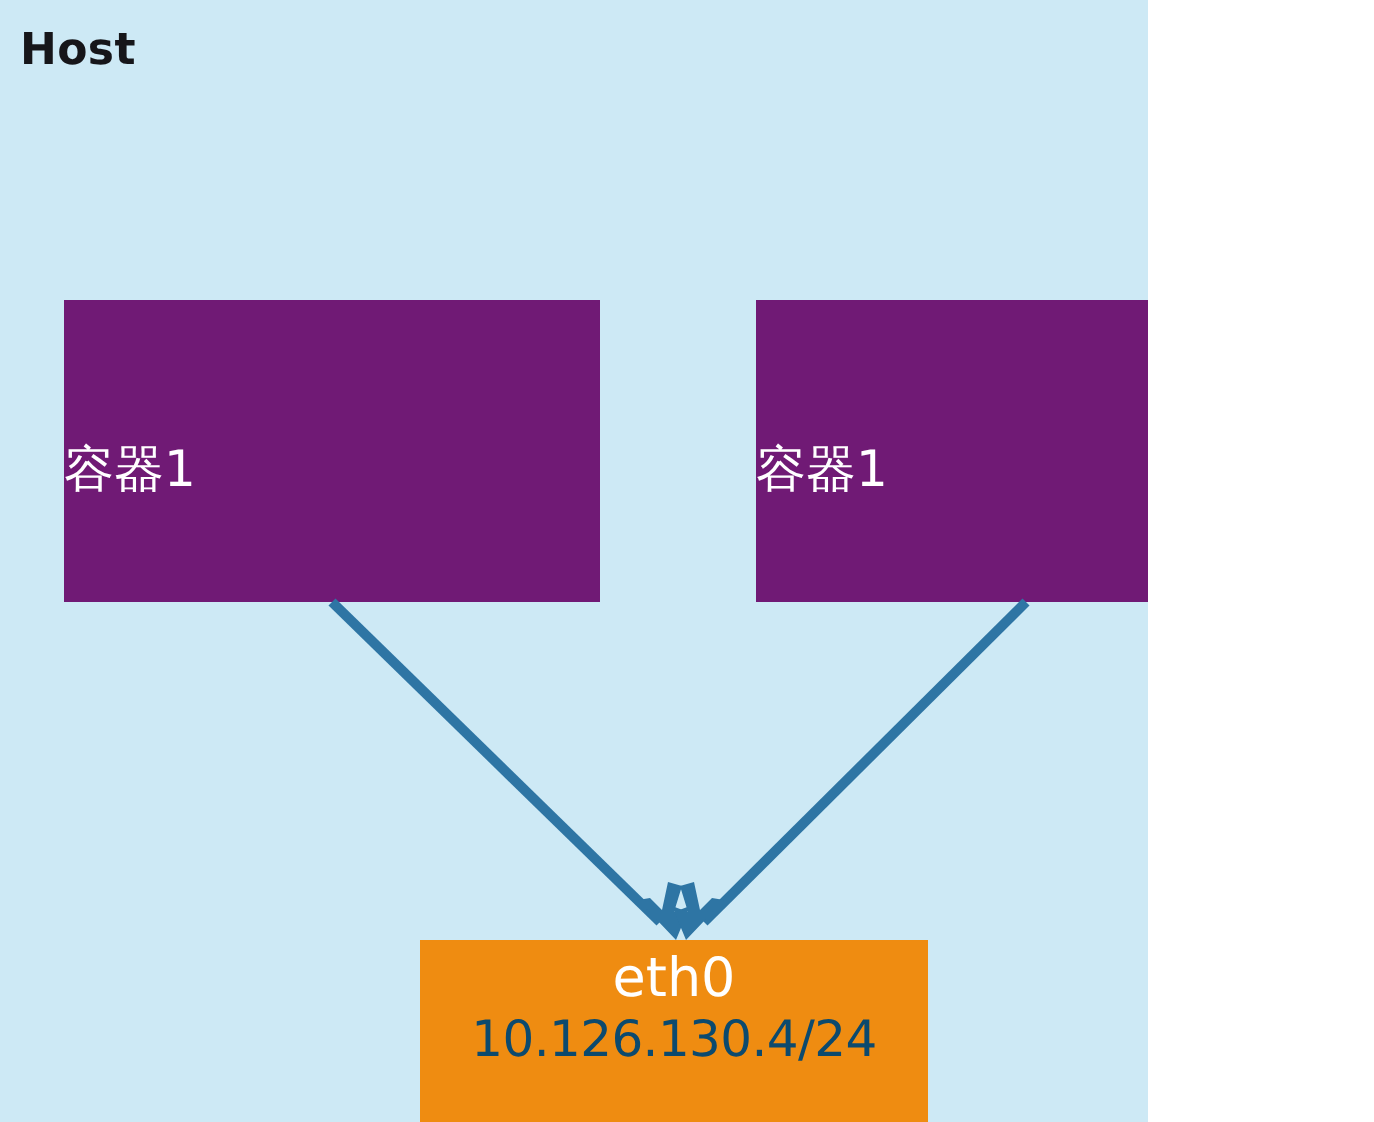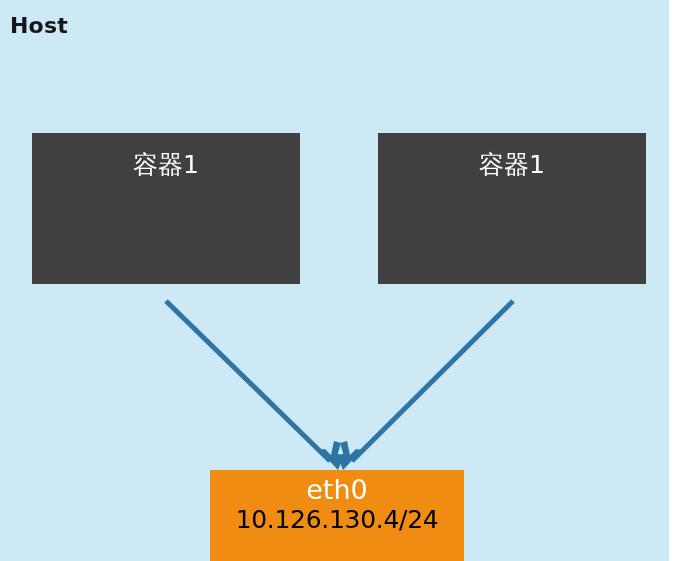--- a/index.html
+++ b/index.html
@@ -2,44 +2,44 @@
 <html><head>
 <meta charset="utf-8">
 <style>
   html, body {
     margin: 0;
     padding: 0;
     background: #ffffff;
   }
   #canvas {
     position: relative;
-    width: 669px;
+    width: 574px;
     height: 561px;
     background: #cde9f5;
     overflow: hidden;
     font-family: "DejaVu Sans", "Liberation Sans", sans-serif;
   }
   #host-label {
     position: absolute;
     left: 10px;
     top: 13px;
     font-size: 22px;
     font-weight: 700;
     color: #16161a;
     letter-spacing: 0.2px;
     white-space: nowrap;
   }
   .container-box {
     position: absolute;
-    top: 133px;
+    top: 150px;
     width: 268px;
     height: 151px;
-    background: #404040;
+    background: #701a75;
     display: flex;
-    flex-direction: column;
+    flex-direction: row;
     align-items: center;
     justify-content: flex-start;
     color: #ffffff;
   }
   #container-box-left  { left: 32px; }
   #container-box-right { left: 378px; }
   .container-title {
     margin-top: 18px;
     font-size: 25px;
     font-weight: 400;
@@ -75,21 +75,21 @@
     font-weight: 400;
     line-height: 1.05;
     color: #ffffff;
     text-align: center;
   }
   .eth0-address {
     margin-top: 2px;
     font-size: 25px;
     font-weight: 400;
     line-height: 1.1;
-    color: #000000;
+    color: #0c4a6e;
     text-align: center;
     letter-spacing: -0.3px;
   }
   #arrow-layer {
     position: absolute;
     left: 0;
     top: 0;
     width: 687px;
     height: 561px;
     pointer-events: none;

